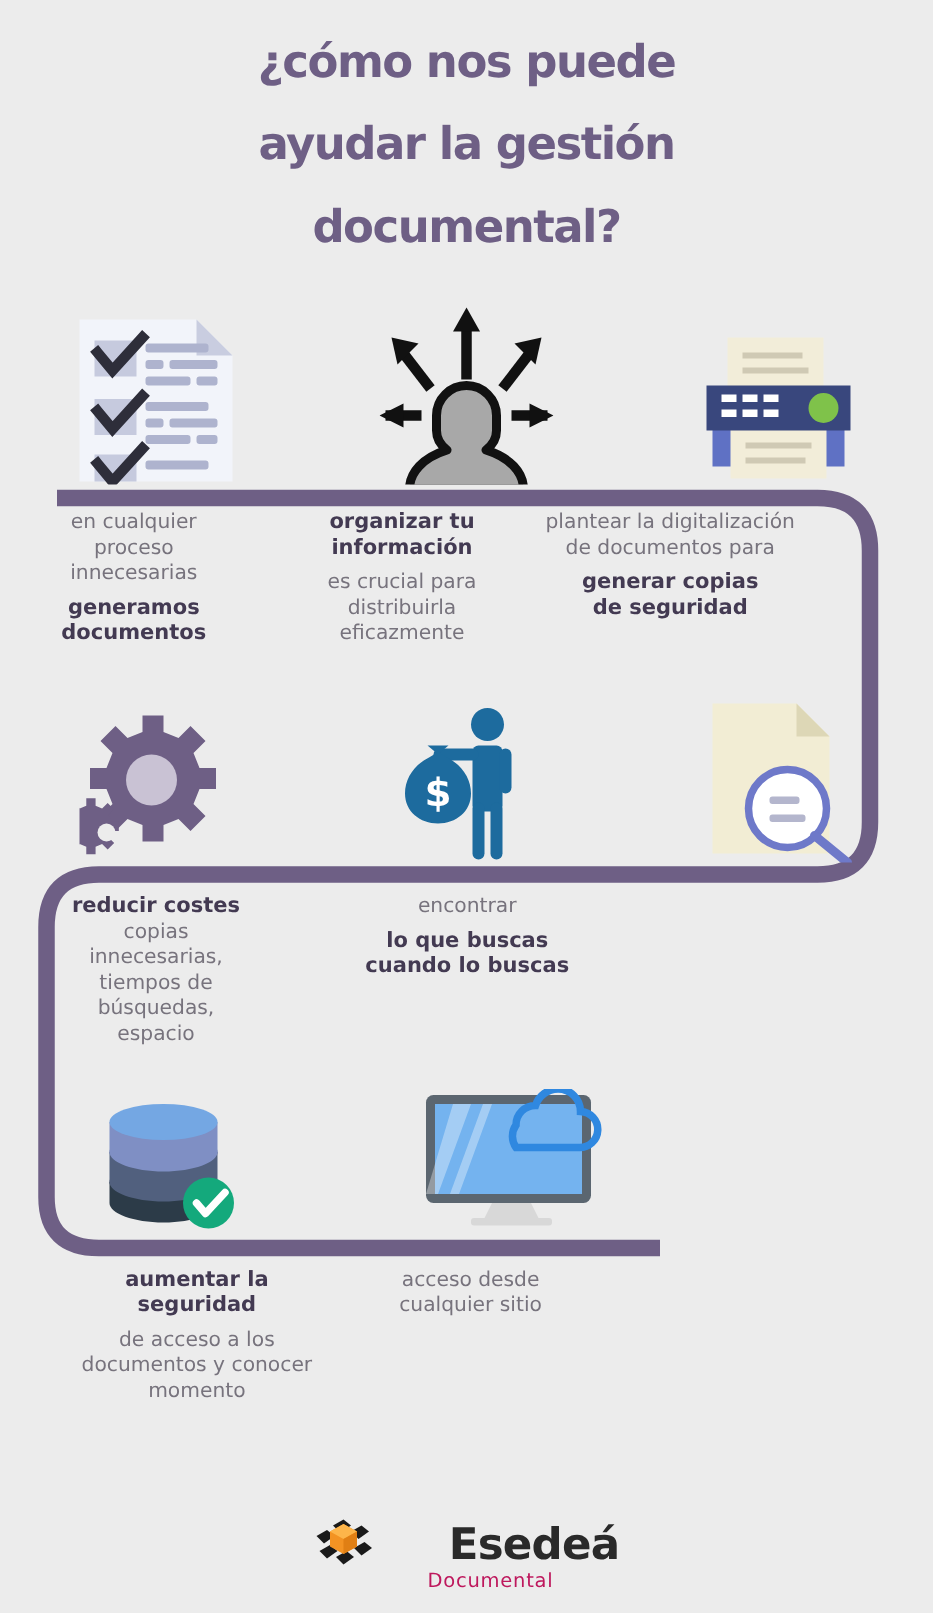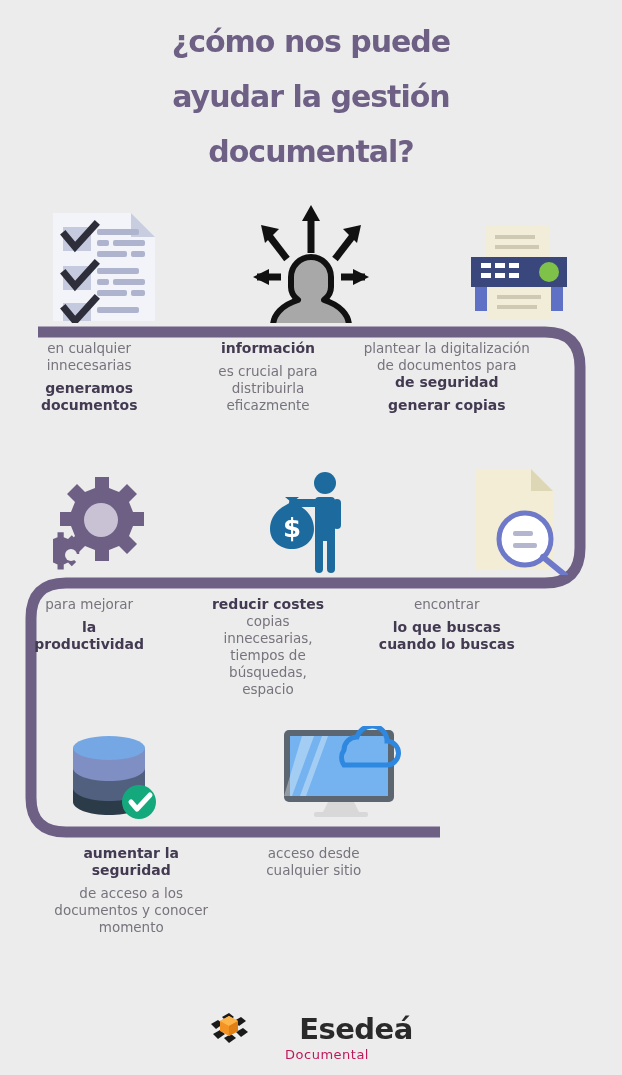--- a/index.html
+++ b/index.html
@@ -233,35 +233,37 @@
           <rect x="42" y="50" width="10" height="5"></rect>
         </g>
         <circle cx="82" cy="49" r="10" fill="#7fc24a"></circle>
       </svg>
     </div>
   </div>
 
   <div class="text-row" style="top:340px;">
     <div class="text-cell" style="width:207px;">
       <div class="t-light">en cualquier</div>
+      <div class="t-light">proceso</div>
       <div class="t-light">innecesarias</div>
       <div class="t-bold">generamos</div>
       <div class="t-bold tight">documentos</div>
     </div>
     <div class="text-cell" style="width:208px;">
+      <div class="t-bold tight">organizar tu</div>
       <div class="t-bold tight">información</div>
       <div class="t-light gap">es crucial para</div>
       <div class="t-light">distribuirla</div>
       <div class="t-light">eficazmente</div>
     </div>
     <div class="text-cell" style="width:207px;">
       <div class="t-light">plantear la digitalización</div>
       <div class="t-light">de documentos para</div>
+      <div class="t-bold">generar copias</div>
       <div class="t-bold tight">de seguridad</div>
-      <div class="t-bold">generar copias</div>
     </div>
   </div>
 
   <div class="icon-row" style="top:465px; height:110px;">
 
     <div class="icon-cell" style="width:207px;">
       <svg width="102" height="100" viewBox="0 0 102 100">
         <g fill="#6e5f85">
           <path d="M66 4 h14 v11 l10 4 l8 -8 l10 10 l-8 8 l4 10 h11 v14 h-11 l-4 10 l8 8 l-10 10 l-8 -8 l-10 4 v11 h-14 v-11 l-10 -4 l-8 8 l-10 -10 l8 -8 l-4 -10 h-11 v-14 h11 l4 -10 l-8 -8 l10 -10 l8 8 l10 -4 Z" transform="translate(-24,-2)"></path>
         </g>
@@ -303,25 +305,20 @@
         <path d="M62 2 l22 22 h-22 Z" fill="#ddd7b6"></path>
         <circle cx="56" cy="72" r="26" fill="#ffffff" stroke="#6e79c9" stroke-width="5"></circle>
         <rect x="44" y="64" width="20" height="5" rx="2" fill="#b4b6cd"></rect>
         <rect x="44" y="76" width="24" height="5" rx="2" fill="#b4b6cd"></rect>
         <line x1="74" y1="90" x2="96" y2="108" stroke="#6e79c9" stroke-width="6" stroke-linecap="round"></line>
       </svg>
     </div>
   </div>
 
   <div class="text-row" style="top:596px;">
-    <div class="text-cell" style="width:207px;">
-      <div class="t-light">para mejorar</div>
-      <div class="t-bold">la</div>
-      <div class="t-bold tight">productividad</div>
-    </div>
     <div class="text-cell" style="width:208px;">
       <div class="t-bold tight">reducir costes</div>
       <div class="t-light">copias</div>
       <div class="t-light">innecesarias,</div>
       <div class="t-light">tiempos de</div>
       <div class="t-light">búsquedas,</div>
       <div class="t-light">espacio</div>
     </div>
     <div class="text-cell" style="width:207px;">
       <div class="t-light">encontrar</div>

